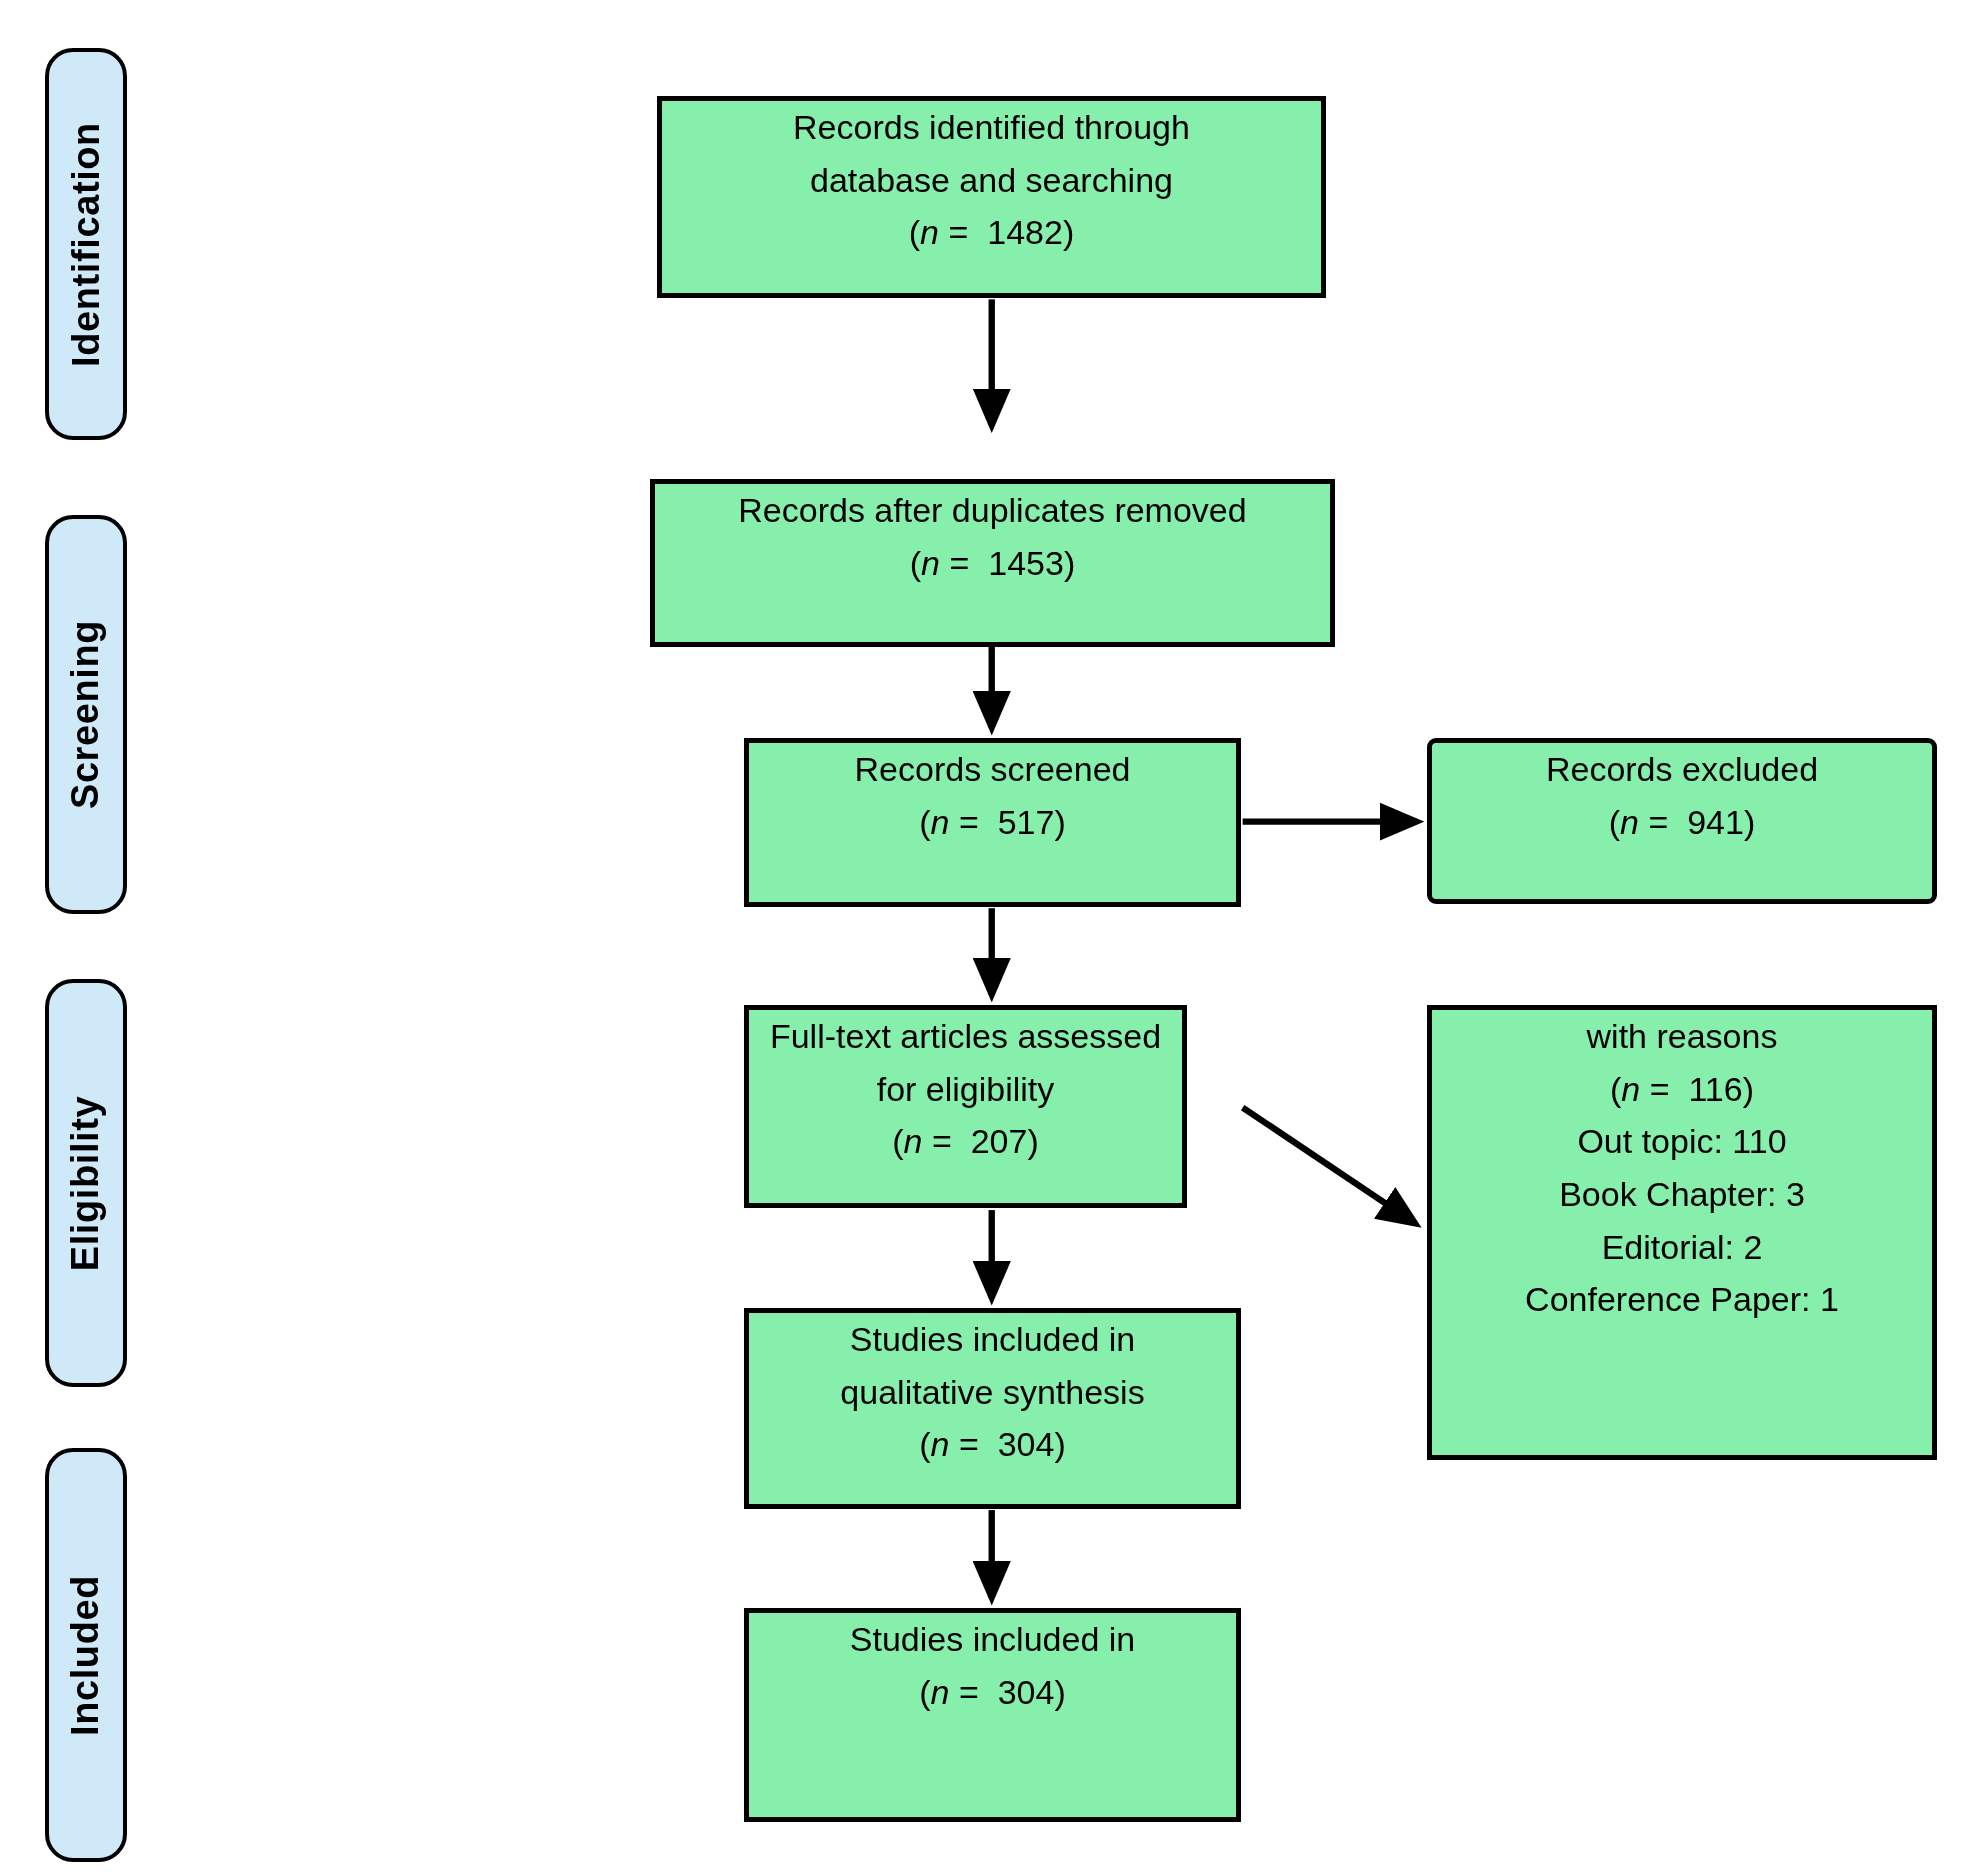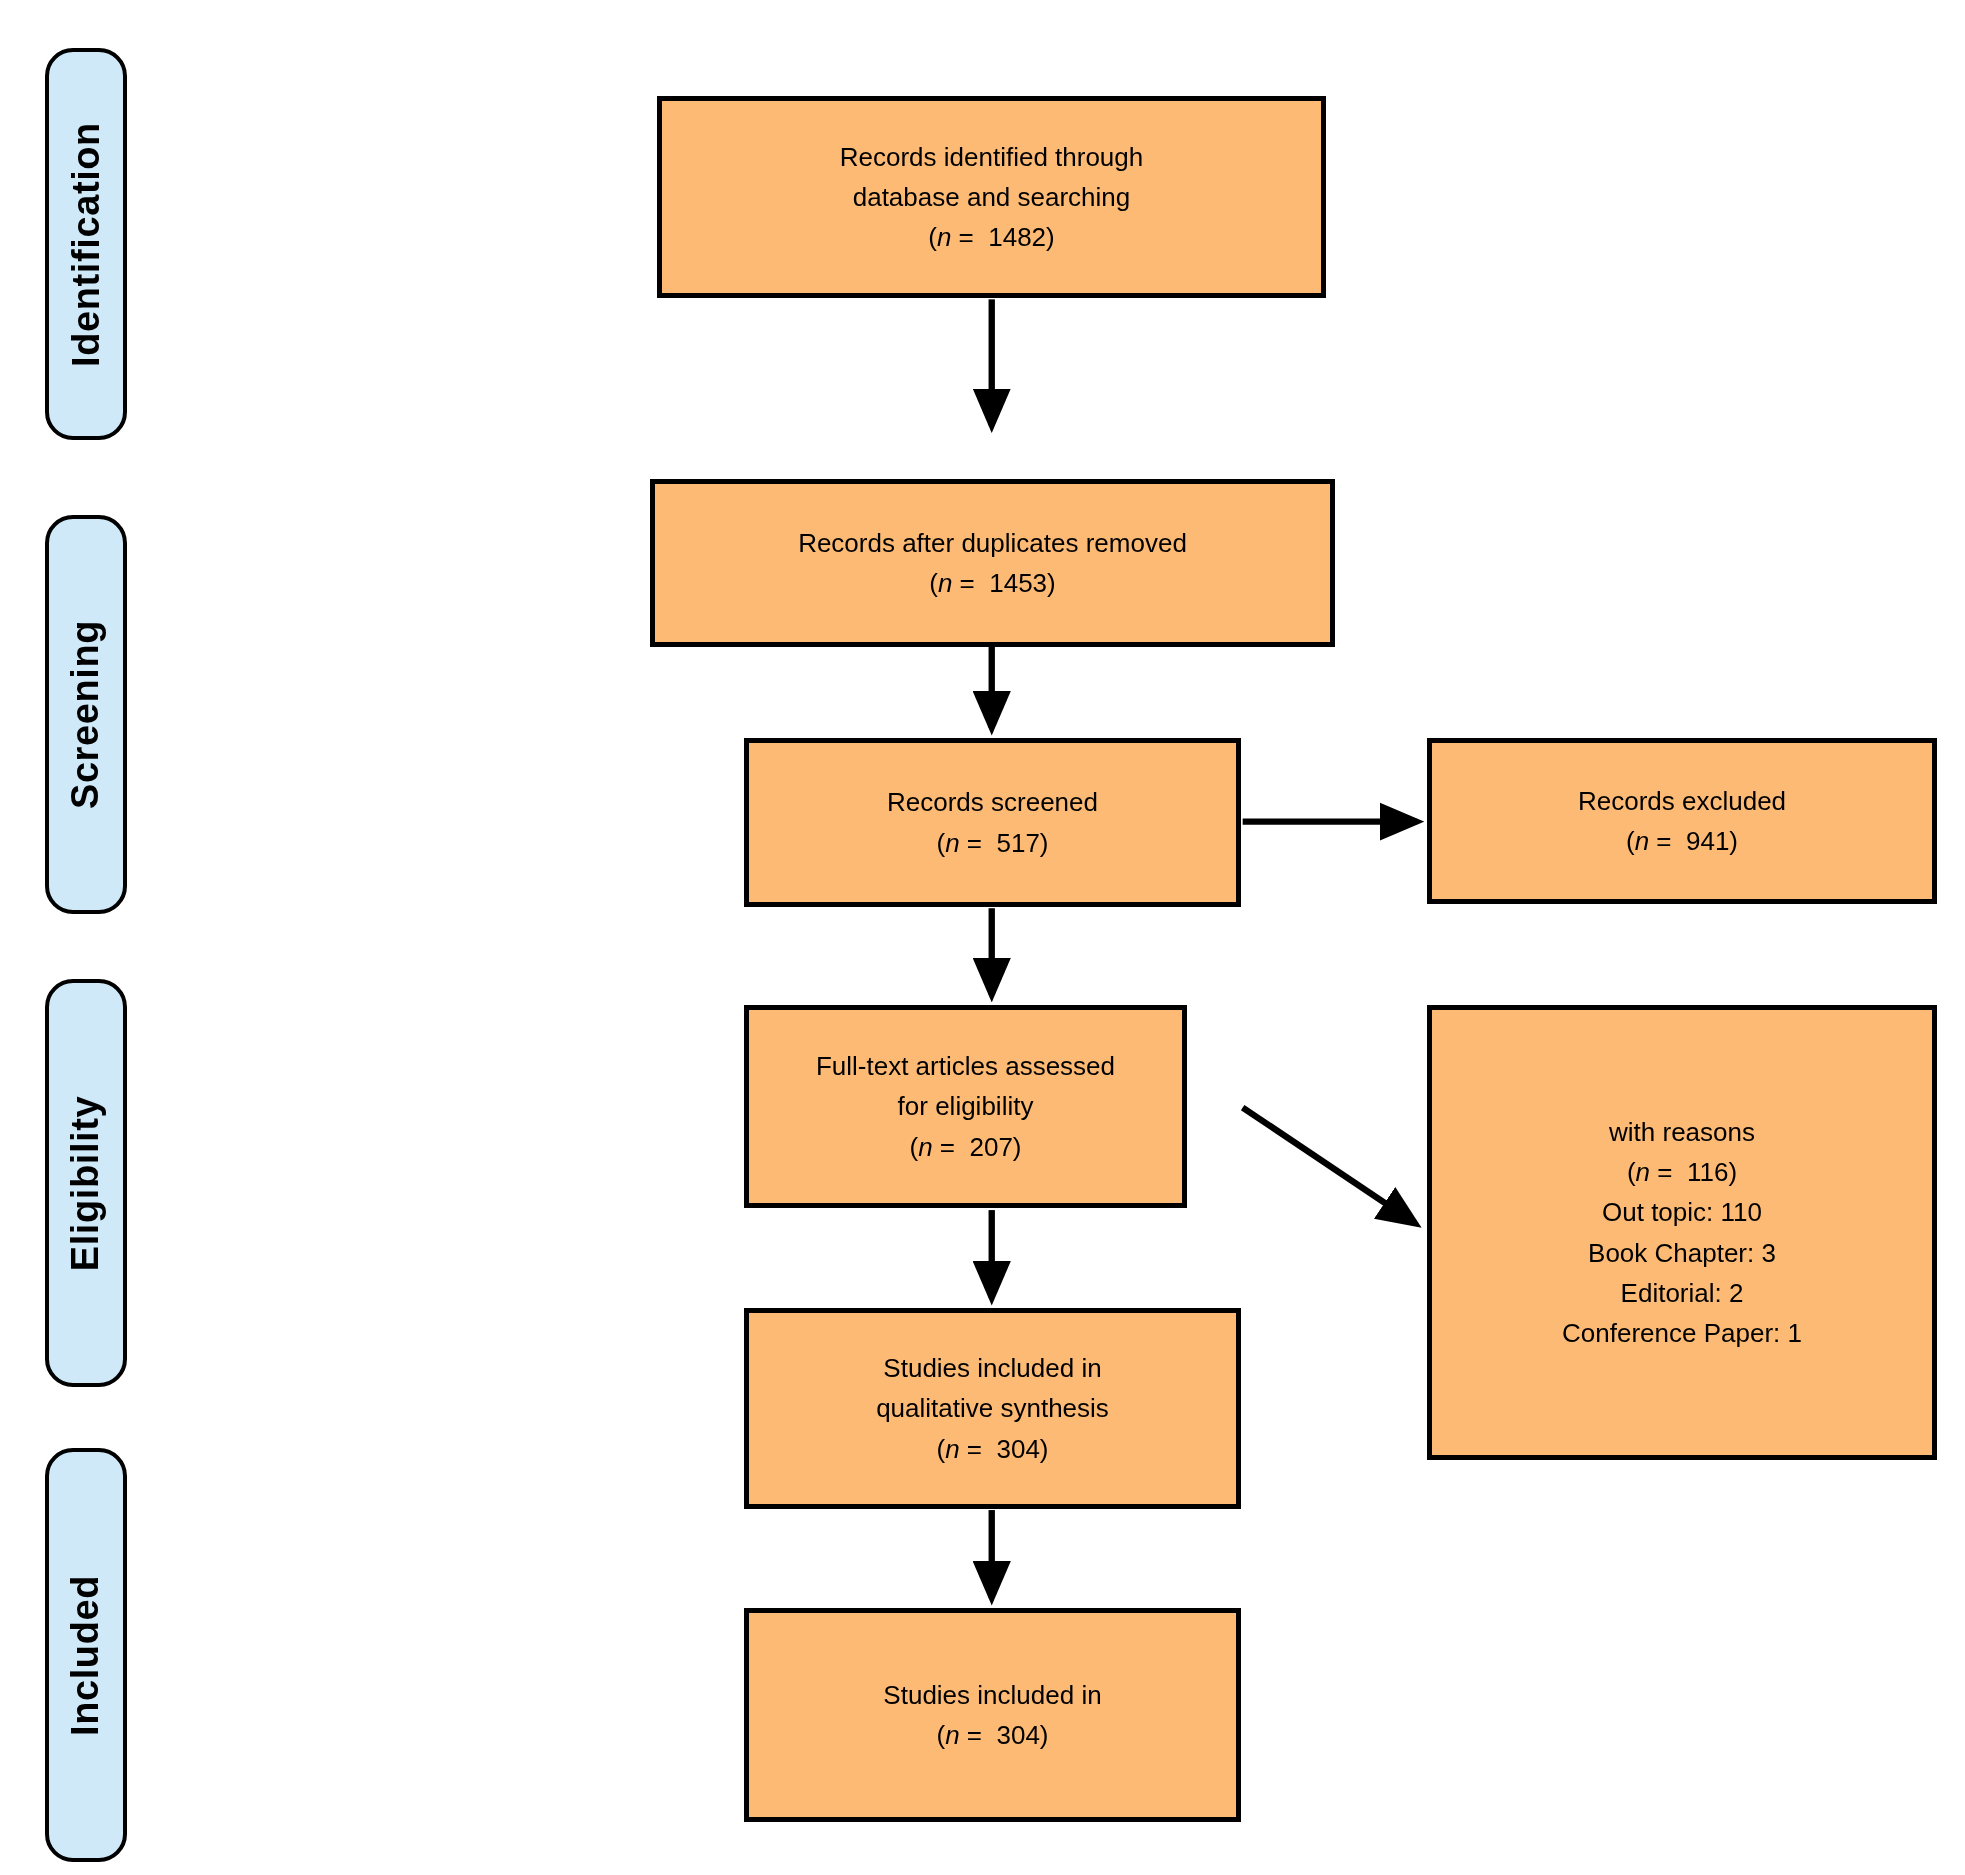--- a/index.html
+++ b/index.html
@@ -28,37 +28,37 @@
     letter-spacing: 0.6px;
   }
   .stage.s1 { top: 48px;   height: 392px; }
   .stage.s2 { top: 515px;  height: 399px; }
   .stage.s3 { top: 979px; height: 408px; }
   .stage.s4 { top: 1448px; height: 414px; }
 
   
   .box {
     position: absolute;
-    background: #fdba74;
+    background: #86efac;
     border: 5.1px solid #000000;
     box-sizing: border-box;
     display: flex; flex-direction: column;
-    align-items: center; justify-content: center;
+    align-items: center; 
     text-align: center;
-    font-size: 26px;
+    font-size: 34px;
     line-height: 1.55;
   }
   .box .line { white-space: nowrap; }
   .nline { white-space: nowrap; }
   .nsym { font-style: italic; }
 
   .box.b1 { left: 657px; top: 96px;  width: 669px; height: 202px; }
   .box.b2 { left: 650px; top: 435px;  width: 685px; height: 168px; margin-top: 44px; }
   .box.b3 { left: 744px; top: 738px; width: 497px;  height: 169px; }
-  .box.b4 { left: 1427px; top: 738px; width: 510px;  height: 166px; }
+  .box.b4 { left: 1427px; top: 738px; width: 510px;  height: 166px; border-radius: 9px; }
   .box.b5 { left: 744px; top: 1005px; width: 443px;  height: 203px; }
   .box.b6 { left: 1427px; top: 1005px; width: 510px;  height: 455px; }
   .box.b7 { left: 744px; top: 1308px; width: 497px;  height: 201px; }
   .box.b8 { left: 744px; top: 1608px; width: 497px;  height: 214px; }
 
   
   #arrows {
     position: absolute; left: 0; top: 0;
     width: 1965px; height: 1875px;
     pointer-events: none;

